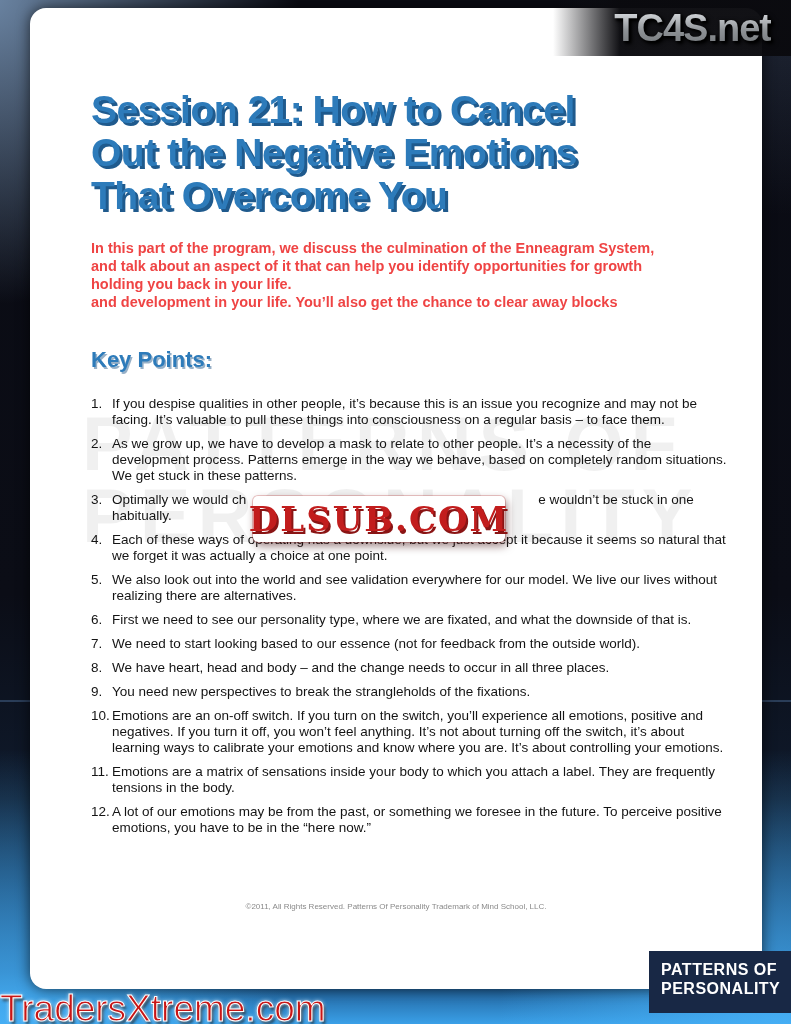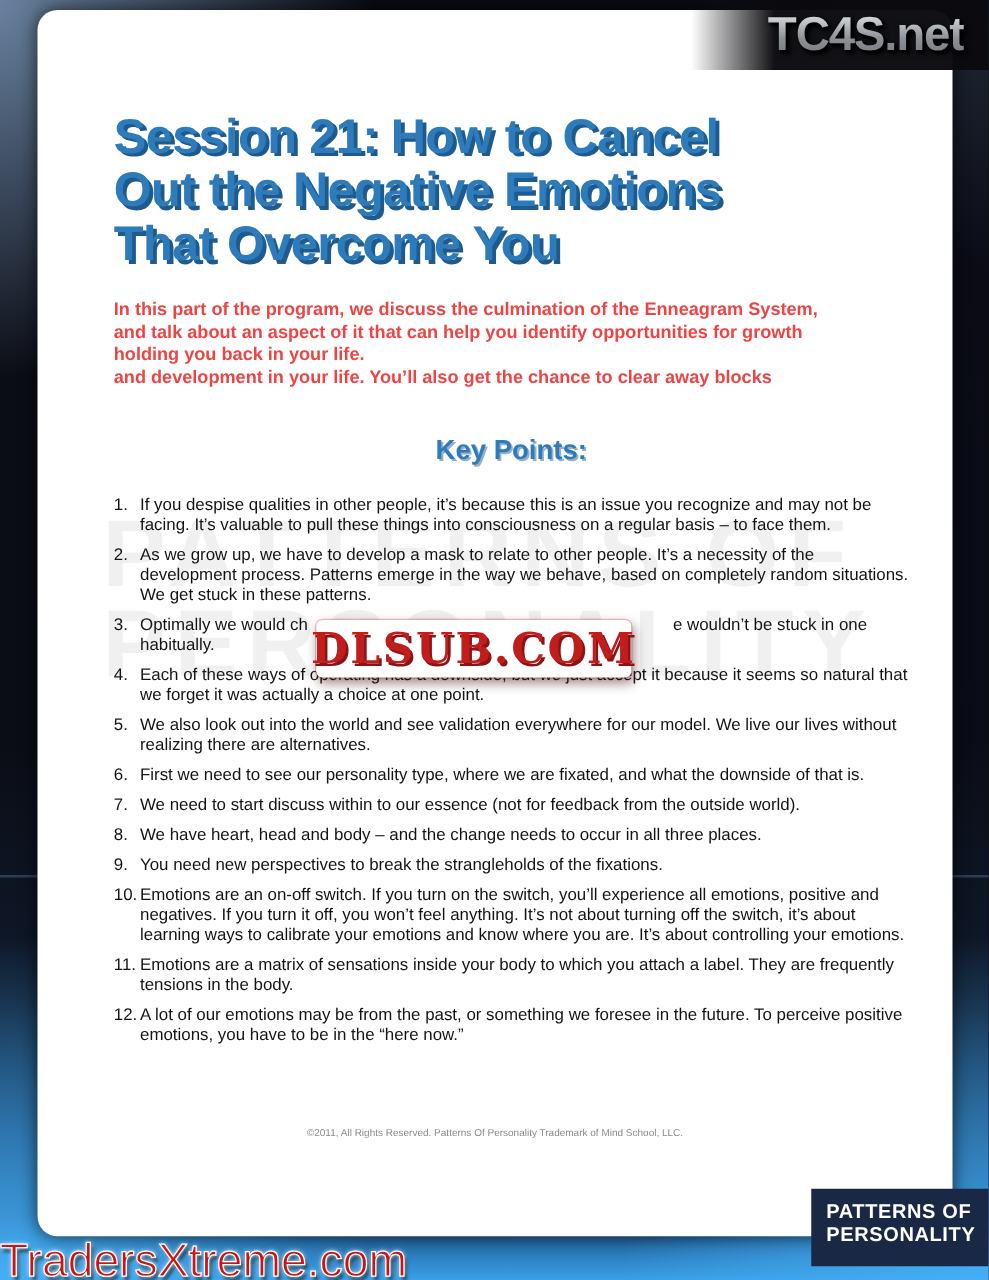--- a/index.html
+++ b/index.html
@@ -58,21 +58,20 @@
     font-weight: bold;
     color: #ef4444;
   }
   .intro span { display: block; }
   .kp-heading {
     margin: 36px 0 0 0;
     font-size: 22px; line-height: 25px;
     font-weight: bold;
     color: #2d7bba;
     text-shadow: 1.5px 1.5px 0 rgba(25,80,130,0.45);
-    text-align: center;
   }
   .kp-list {
     list-style: none;
     margin: 24px 0 0 0; padding: 0;
     width: 636px;
   }
   .kp-list li {
     position: relative;
     padding-left: 21px;
     margin: 0 0 8px 0;
@@ -166,21 +165,21 @@
 
       <h2 class="kp-heading">Key Points:</h2>
 
       <ol class="kp-list">
           <li><span class="kp-num">1.</span><span>If you despise qualities in other people, it’s because this is an issue you recognize and may not be facing. It’s valuable to pull these things into consciousness on a regular basis – to face them.</span></li>
           <li><span class="kp-num">2.</span><span>As we grow up, we have to develop a mask to relate to other people. It’s a necessity of the development process. Patterns emerge in the way we behave, based on completely random situations. We get stuck in these patterns.</span></li>
           <li><span class="kp-num">3.</span><span>Optimally we would ch</span><span class="kp-gap"></span><span>e wouldn’t be stuck in one habitually.</span></li>
           <li><span class="kp-num">4.</span><span>Each of these ways of operating has a downside, but we just accept it because it seems so natural that we forget it was actually a choice at one point.</span></li>
           <li><span class="kp-num">5.</span><span>We also look out into the world and see validation everywhere for our model. We live our lives without realizing there are alternatives.</span></li>
           <li><span class="kp-num">6.</span><span>First we need to see our personality type, where we are fixated, and what the downside of that is.</span></li>
-          <li><span class="kp-num">7.</span><span>We need to start discuss within to our essence (not for feedback from the outside world).</span></li>
+          <li><span class="kp-num">7.</span><span>We need to start looking based to our essence (not for feedback from the outside world).</span></li>
           <li><span class="kp-num">8.</span><span>We have heart, head and body – and the change needs to occur in all three places.</span></li>
           <li><span class="kp-num">9.</span><span>You need new perspectives to break the strangleholds of the fixations.</span></li>
           <li><span class="kp-num">10.</span><span>Emotions are an on-off switch. If you turn on the switch, you’ll experience all emotions, positive and negatives. If you turn it off, you won’t feel anything. It’s not about turning off the switch, it’s about learning ways to calibrate your emotions and know where you are. It’s about controlling your emotions.</span></li>
           <li><span class="kp-num">11.</span><span>Emotions are a matrix of sensations inside your body to which you attach a label. They are frequently tensions in the body.</span></li>
           <li><span class="kp-num">12.</span><span>A lot of our emotions may be from the past, or something we foresee in the future. To perceive positive emotions, you have to be in the “here now.”</span></li>
         </ol>
     </div>
 
     <div class="footer">©2011, All Rights Reserved. Patterns Of Personality Trademark of Mind School, LLC.</div>
   </div>

